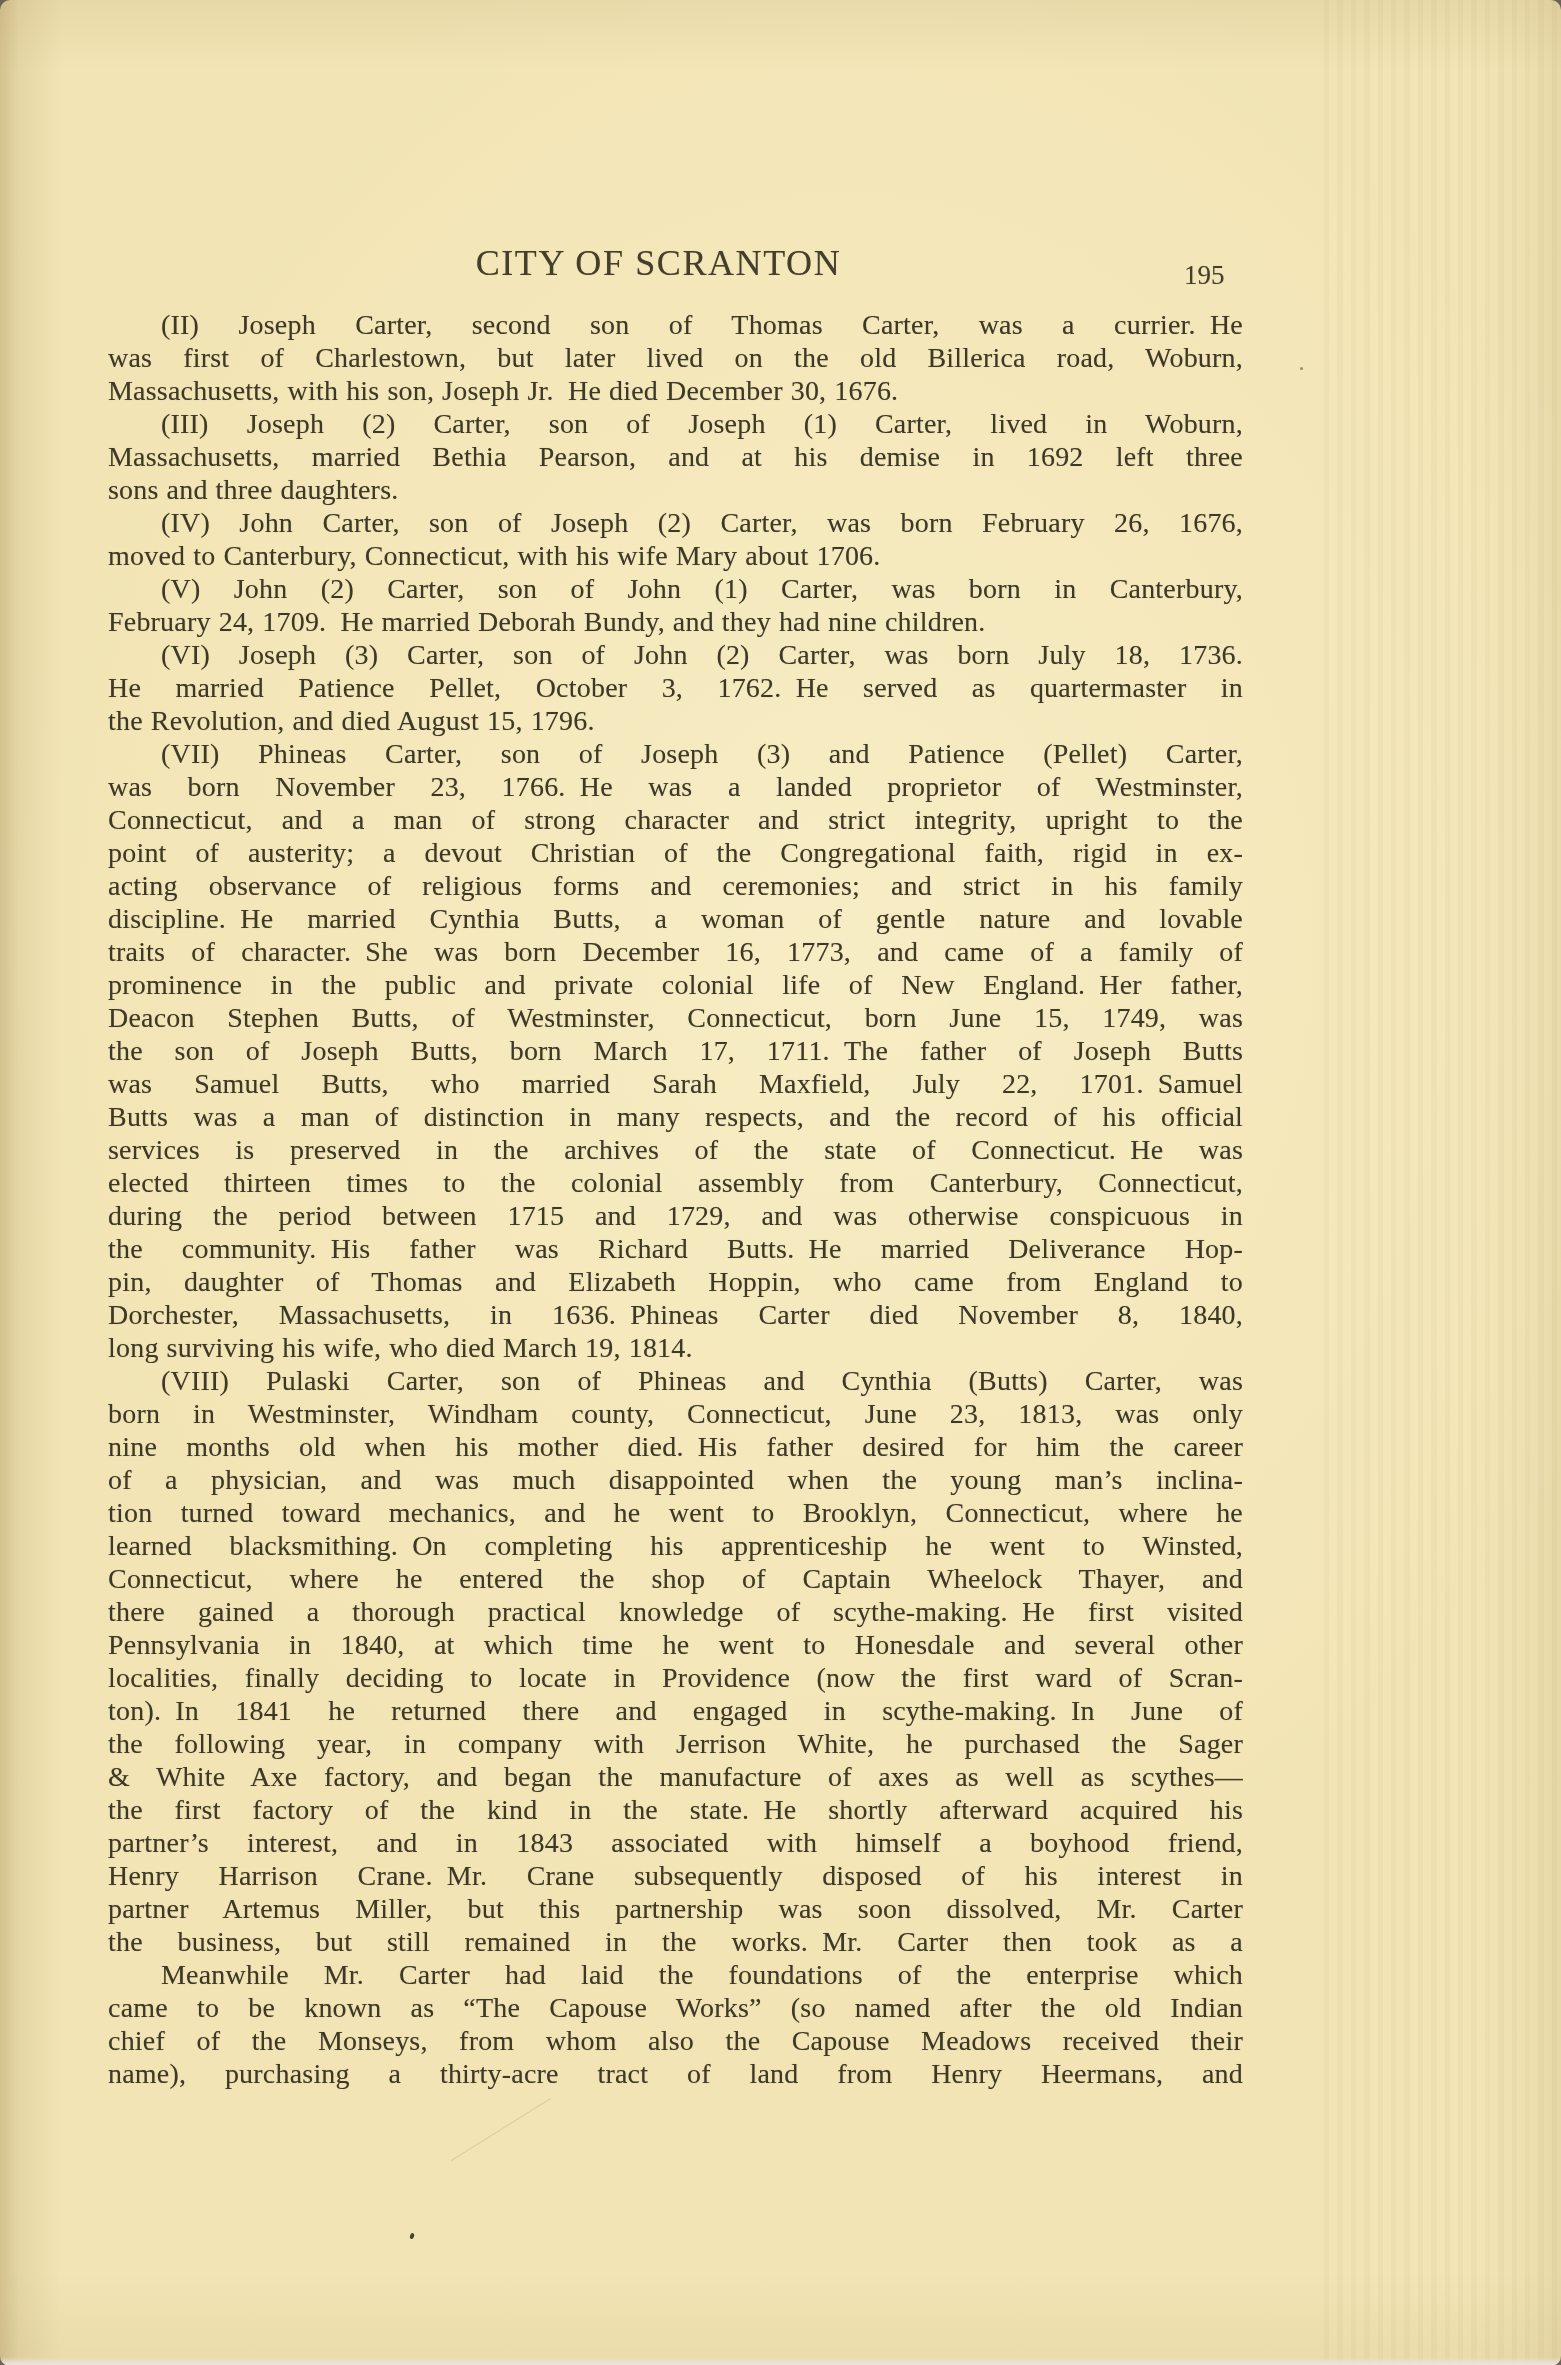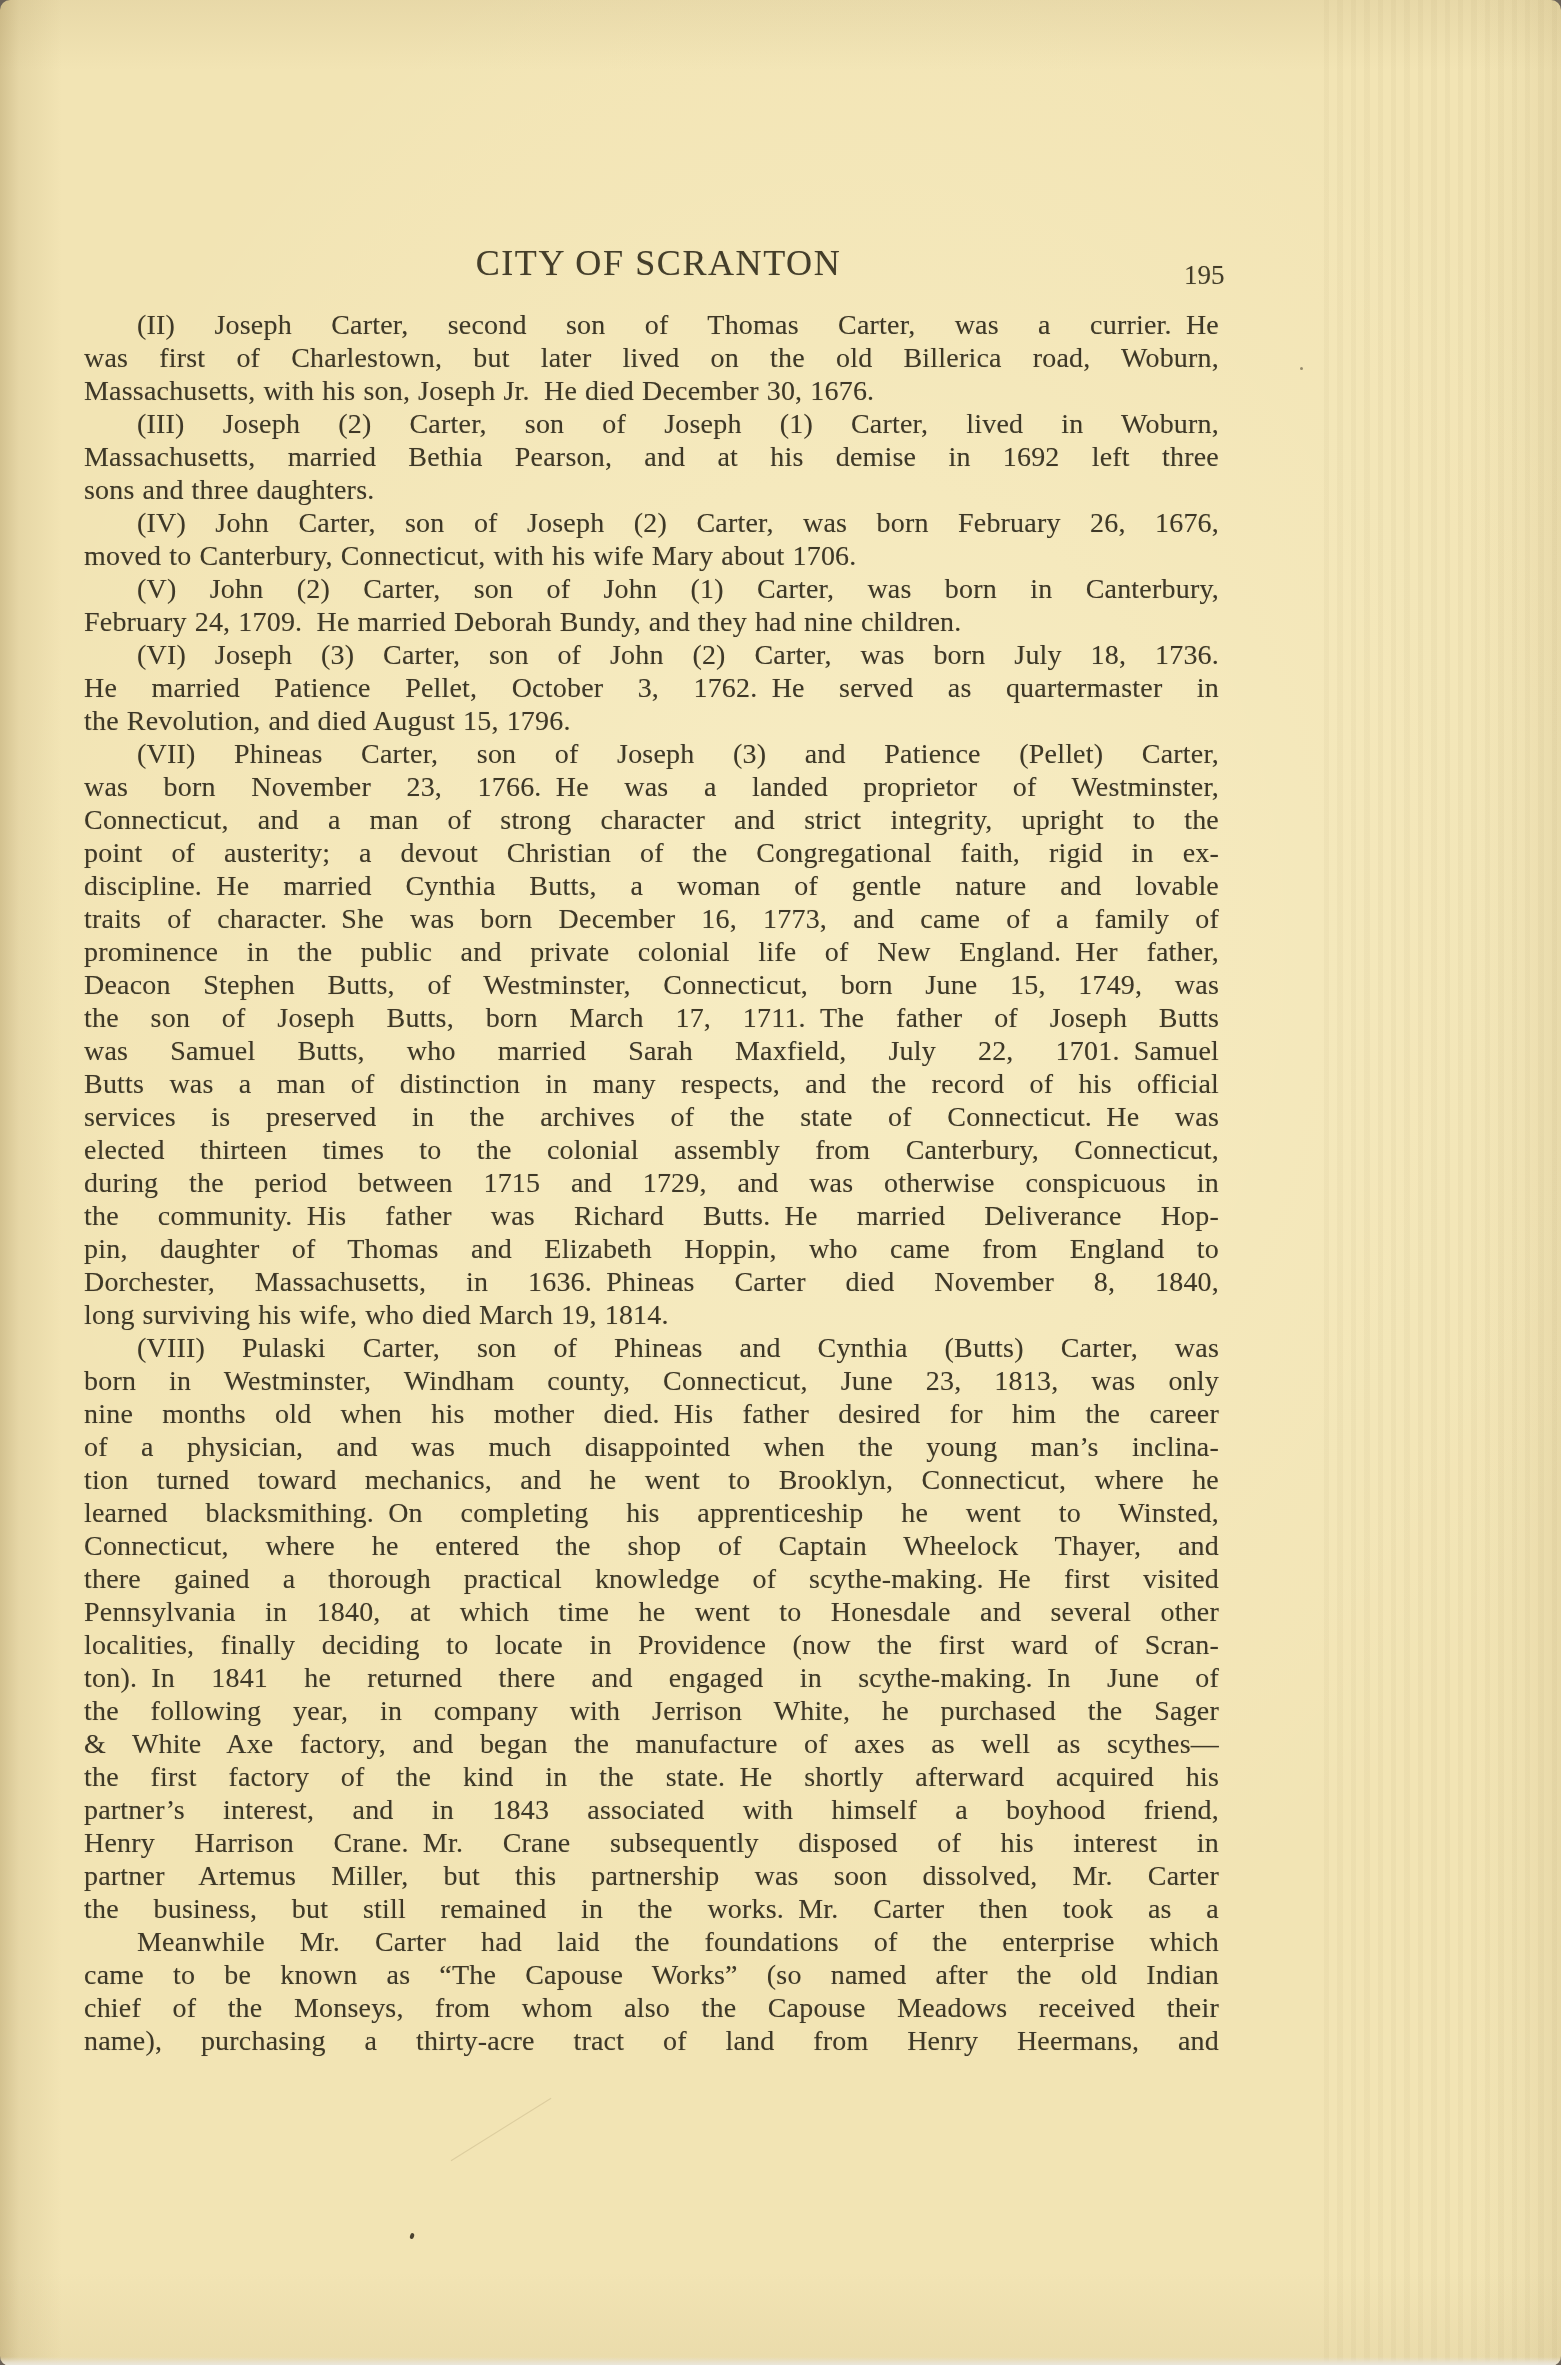--- a/index.html
+++ b/index.html
@@ -62,21 +62,21 @@
     position: absolute;
     right: 1.6px;
     top: 16px;
     font-size: 27px;
     line-height: 32px;
     color: #443e2a;
     text-shadow: 0 0 0.8px rgba(68,62,42,0.35);
   }
   .text-block {
     position: absolute;
-    left: 84px;
+    left: 108px;
     top: 308px;
     width: 1135px;
     color: #3e3827;
     font-size: 28px;
     text-shadow: 0 0 0.8px rgba(62,56,39,0.32);
   }
   .line {
     height: 33px;
     line-height: 33px;
     white-space: normal;
@@ -133,20 +133,21 @@
       <div class="line flush">moved to Canterbury, Connecticut, with his wife Mary about 1706.</div>
       <div class="line indent">(V) John (2) Carter, son of John (1) Carter, was born in Canterbury,</div>
       <div class="line flush">February 24, 1709. He married Deborah Bundy, and they had nine children.</div>
       <div class="line indent">(VI) Joseph (3) Carter, son of John (2) Carter, was born July 18, 1736.</div>
       <div class="line">He married Patience Pellet, October 3, 1762. He served as quartermaster in</div>
       <div class="line flush">the Revolution, and died August 15, 1796.</div>
       <div class="line indent">(VII) Phineas Carter, son of Joseph (3) and Patience (Pellet) Carter,</div>
       <div class="line">was born November 23, 1766. He was a landed proprietor of Westminster,</div>
       <div class="line">Connecticut, and a man of strong character and strict integrity, upright to the</div>
       <div class="line">point of austerity; a devout Christian of the Congregational faith, rigid in ex-</div>
+      <div class="line">acting observance of religious forms and ceremonies; and strict in his family</div>
       <div class="line">discipline. He married Cynthia Butts, a woman of gentle nature and lovable</div>
       <div class="line">traits of character. She was born December 16, 1773, and came of a family of</div>
       <div class="line">prominence in the public and private colonial life of New England. Her father,</div>
       <div class="line">Deacon Stephen Butts, of Westminster, Connecticut, born June 15, 1749, was</div>
       <div class="line">the son of Joseph Butts, born March 17, 1711. The father of Joseph Butts</div>
       <div class="line">was Samuel Butts, who married Sarah Maxfield, July 22, 1701. Samuel</div>
       <div class="line">Butts was a man of distinction in many respects, and the record of his official</div>
       <div class="line">services is preserved in the archives of the state of Connecticut. He was</div>
       <div class="line">elected thirteen times to the colonial assembly from Canterbury, Connecticut,</div>
       <div class="line">during the period between 1715 and 1729, and was otherwise conspicuous in</div>

